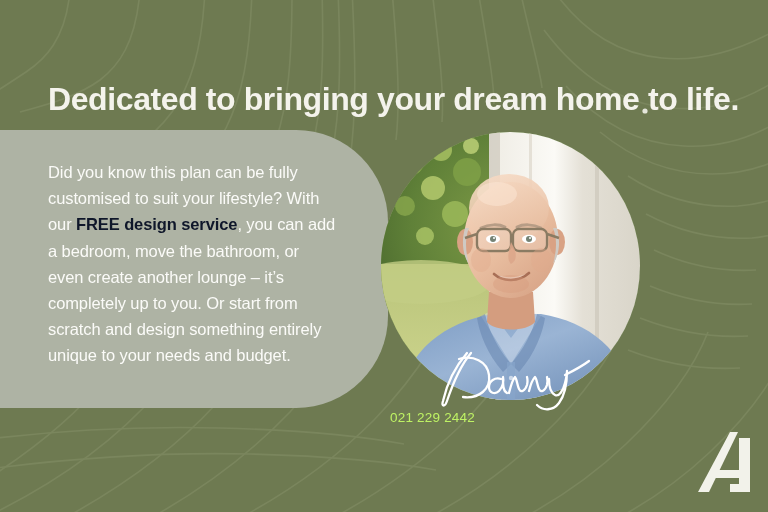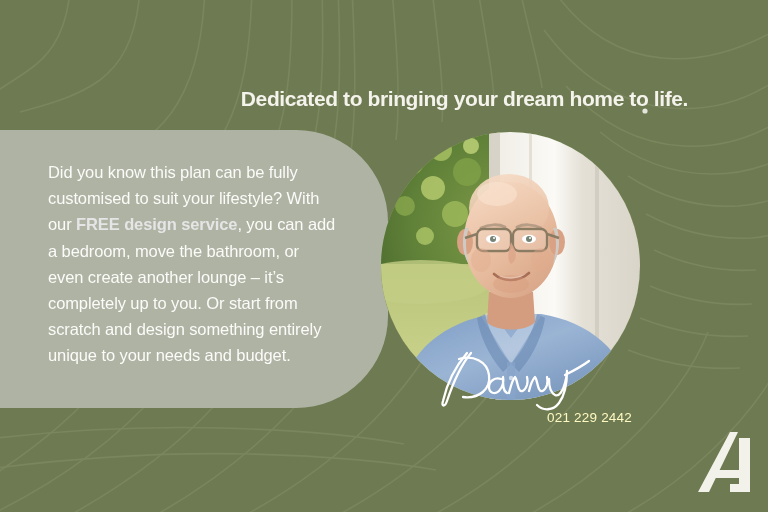--- a/index.html
+++ b/index.html
@@ -29,21 +29,21 @@
     pointer-events:none;
   }
 
   
   #headline {
     position:absolute;
     left:48px;
     top:84px;
     width:640px;
     color:#f4f3ec;
-    font-size:21px;
+    font-size:32px;
     font-weight:bold;
     letter-spacing:-0.4px;
     line-height:30px;
     white-space:nowrap;
     text-align:right;
   }
 
   
   #text-card {
     position:absolute;
@@ -59,21 +59,21 @@
   #body-copy {
     position:absolute;
     left:48px;
     top:159px;
     width:290px;
     color:#fbfbf8;
     font-size:16.5px;
     line-height:26.2px;
     letter-spacing:-0.1px;
   }
-  #body-copy b { font-weight:bold; color:#e5e5e5;text-align:right; }
+  #body-copy b { font-weight:bold; color:#0f172a;text-align:right; }
 
   
   #portrait {
     position:absolute;
     left:381px;
     top:132px;
     width:259px;
     height:268px;
     border-radius:50%;
     overflow:hidden;
@@ -91,22 +91,22 @@
     pointer-events:none;
   }
   #signature svg { display:block; width:100%; height:100%; overflow:visible; }
 
   
   #contact {
     position:absolute;
     left:390px;
     top:409px;
     width:242px;
-    text-align:right;
-    color:#fef9c3;
+    text-align:left;
+    color:#bef264;
   }
   #phone { font-size:13.5px; line-height:17px; letter-spacing:0.2px; }
   #email { font-size:13.5px; line-height:17px; letter-spacing:0.1px; }
 
   
   #logo {
     position:absolute;
     left:697px;
     top:432px;
     width:54px;

